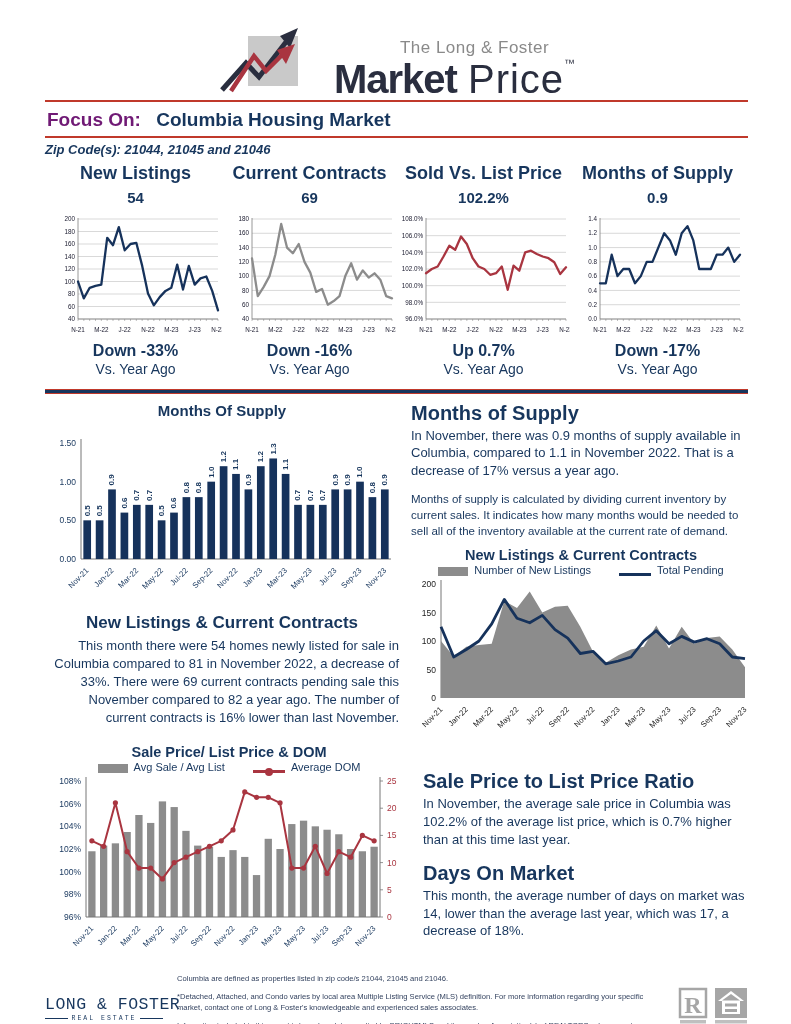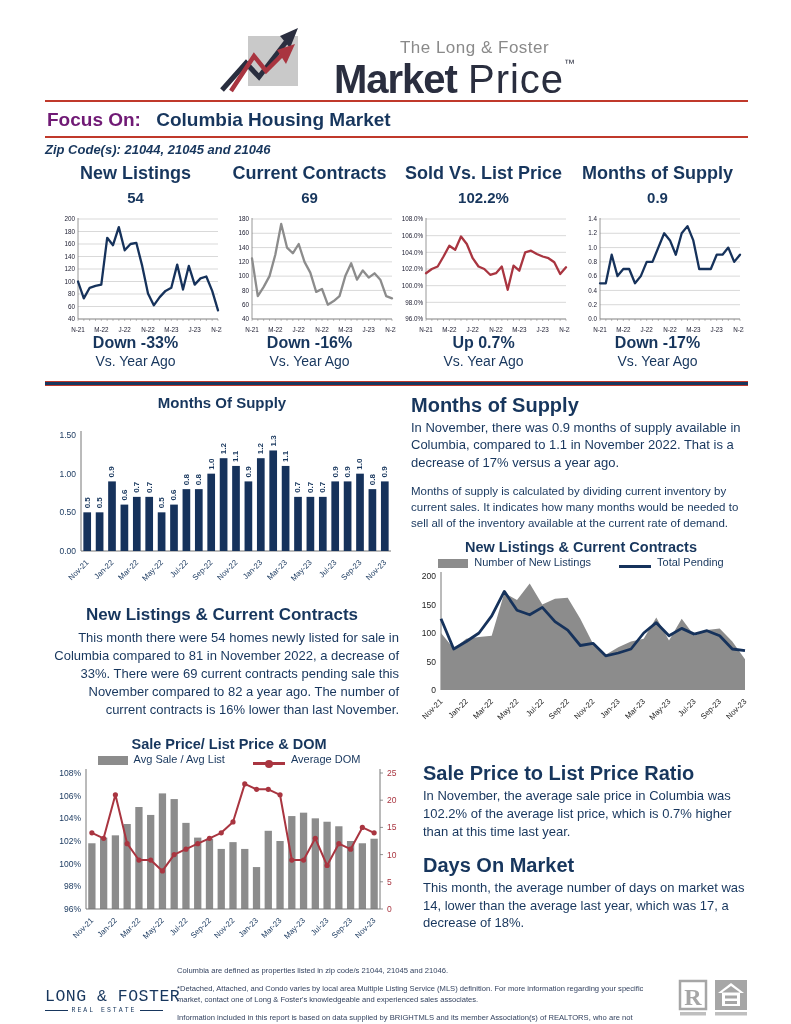--- a/index.html
+++ b/index.html
@@ -22,21 +22,21 @@
   .navy{color:#17365D;}
   .focus-left .navy{margin-left:10px;}
   .focus-right .red{margin-left:8px;}
   .zip{font-size:13px;font-weight:bold;margin:4px 0 6px 0;font-style:italic;}
 
   
   .kpi-row{display:flex;justify-content:center;margin-top:2px;}
   .kpi{width:174px;text-align:center;}
   .kpi-title{font-size:18px;font-weight:bold;white-space:nowrap;}
   .kpi-value{font-size:15px;font-weight:bold;margin:5px 0 8px 0;}
-  .kpi-change{font-size:16px;font-weight:bold;margin-top:0;}
+  .kpi-change{font-size:16px;font-weight:bold;margin-top:8px;}
   .kpi-sub{font-size:14px;margin-top:1px;}
 
   .divider{margin:12px 43px 0 45px;height:2.5px;background:#17365D;border-top:1.5px solid #C0392B;border-bottom:1.5px solid #C0392B;}
 
   
   .mid-row{display:flex;gap:12px;margin-top:8px;}
   .mid-left{width:356px;}
   .mid-right{flex:1;}
   .chart-title{font-size:15px;font-weight:bold;text-align:center;color:#17365D;}
   .legend{display:flex;justify-content:center;align-items:flex-end;gap:6px;font-size:11px;color:#17365D;margin:1px 0 0 0;}

